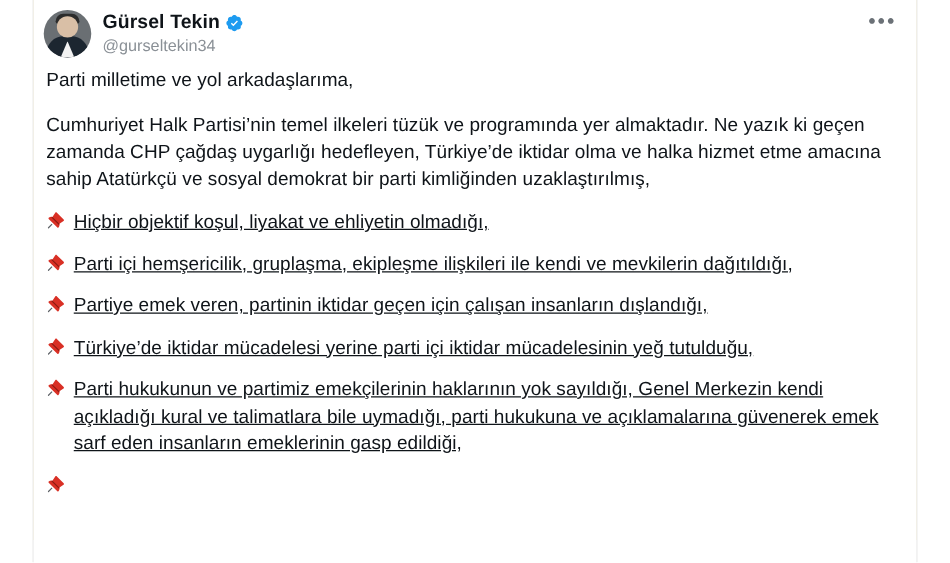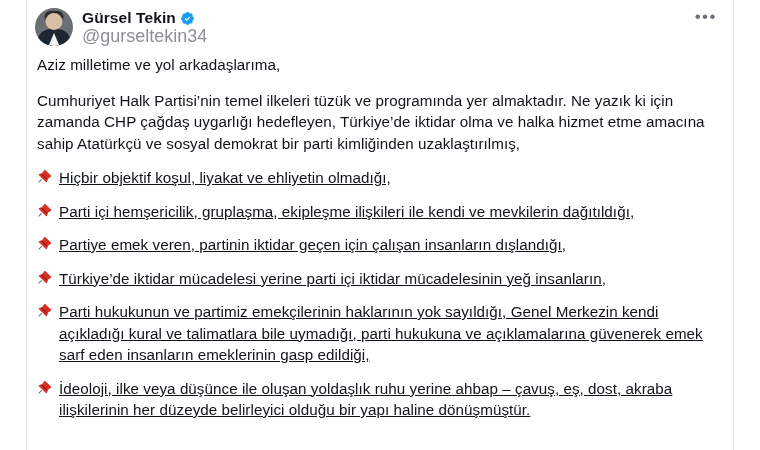--- a/index.html
+++ b/index.html
@@ -117,21 +117,21 @@
     letter-spacing: .1px;
     line-height: 18px;
   }
   .verified {
     width: 15px;
     height: 15px;
     flex: 0 0 15px;
     display: block;
   }
   .handle {
-    font-size: 18px;
+    font-size: 13px;
     color: #8a9096;
     line-height: 17px;
     margin-top: 1px;
   }
   .more-btn {
     margin-left: auto;
     color: #6b7177;
     font-size: 17px;
     letter-spacing: 1.5px;
     line-height: 14px;
@@ -195,23 +195,23 @@
           </svg>
         </div>
         <span class="handle">@gurseltekin34</span>
       </div>
 
       <div class="more-btn">•••</div>
     </header>
 
     <section class="tweet-body">
 
-      <p class="para lead">Aziz milletime ve yol arkadaşlarıma,</p>
-
-      <p class="para">Cumhuriyet Halk Partisi’nin temel ilkeleri tüzük ve programında yer almaktadır.  Ne yazık ki için zamanda CHP çağdaş uygarlığı hedefleyen, Türkiye’de iktidar olma ve halka hizmet etme amacına sahip Atatürkçü ve sosyal demokrat bir parti kimliğinden uzaklaştırılmış,</p>
+      <p class="para lead">Parti milletime ve yol arkadaşlarıma,</p>
+
+      <p class="para">Cumhuriyet Halk Partisi’nin temel ilkeleri tüzük ve programında yer almaktadır.  Ne yazık ki geçen zamanda CHP çağdaş uygarlığı hedefleyen, Türkiye’de iktidar olma ve halka hizmet etme amacına sahip Atatürkçü ve sosyal demokrat bir parti kimliğinden uzaklaştırılmış,</p>
 
       <p class="bullet">
         <svg class="pin" viewBox="0 0 24 24">
           <path fill="#d93025" d="M13.6 1.8c-.6-.6-1.6-.5-2.1.2L7.9 7.2c-1.7-.4-3.5 0-4.8 1.2-.4.4-.4 1 0 1.4l11.1 11.1c.4.4 1 .4 1.4 0 1.2-1.3 1.7-3.1 1.3-4.8l5.2-3.6c.7-.5.8-1.5.2-2.1L13.6 1.8z"></path>
           <path fill="#8b1a12" d="M7.9 7.2l8.9 8.9c-.1.6-.3 1.1-.6 1.6L6.3 7.8c.5-.3 1-.5 1.6-.6z"></path>
           <path fill="#5f6368" d="M2.3 21.7c-.3-.3-.3-.8 0-1.1l4.6-4.6 1.1 1.1-4.6 4.6c-.3.3-.8.3-1.1 0z"></path>
         </svg>
         <span>Hiçbir objektif koşul, liyakat ve ehliyetin olmadığı,</span>
       </p>
 
@@ -232,36 +232,35 @@
         </svg>
         <span>Partiye emek veren, partinin iktidar geçen için çalışan insanların dışlandığı,</span>
       </p>
 
       <p class="bullet">
         <svg class="pin" viewBox="0 0 24 24">
           <path fill="#d93025" d="M13.6 1.8c-.6-.6-1.6-.5-2.1.2L7.9 7.2c-1.7-.4-3.5 0-4.8 1.2-.4.4-.4 1 0 1.4l11.1 11.1c.4.4 1 .4 1.4 0 1.2-1.3 1.7-3.1 1.3-4.8l5.2-3.6c.7-.5.8-1.5.2-2.1L13.6 1.8z"></path>
           <path fill="#8b1a12" d="M7.9 7.2l8.9 8.9c-.1.6-.3 1.1-.6 1.6L6.3 7.8c.5-.3 1-.5 1.6-.6z"></path>
           <path fill="#5f6368" d="M2.3 21.7c-.3-.3-.3-.8 0-1.1l4.6-4.6 1.1 1.1-4.6 4.6c-.3.3-.8.3-1.1 0z"></path>
         </svg>
-        <span>Türkiye’de iktidar mücadelesi yerine parti içi iktidar mücadelesinin yeğ insanların,</span>
+        <span>Türkiye’de iktidar mücadelesi yerine parti içi iktidar mücadelesinin yeğ tutulduğu,</span>
       </p>
 
       <p class="bullet">
         <svg class="pin" viewBox="0 0 24 24">
           <path fill="#d93025" d="M13.6 1.8c-.6-.6-1.6-.5-2.1.2L7.9 7.2c-1.7-.4-3.5 0-4.8 1.2-.4.4-.4 1 0 1.4l11.1 11.1c.4.4 1 .4 1.4 0 1.2-1.3 1.7-3.1 1.3-4.8l5.2-3.6c.7-.5.8-1.5.2-2.1L13.6 1.8z"></path>
           <path fill="#8b1a12" d="M7.9 7.2l8.9 8.9c-.1.6-.3 1.1-.6 1.6L6.3 7.8c.5-.3 1-.5 1.6-.6z"></path>
           <path fill="#5f6368" d="M2.3 21.7c-.3-.3-.3-.8 0-1.1l4.6-4.6 1.1 1.1-4.6 4.6c-.3.3-.8.3-1.1 0z"></path>
         </svg>
         <span>Parti hukukunun ve partimiz emekçilerinin haklarının yok sayıldığı, Genel Merkezin kendi açıkladığı kural ve talimatlara bile uymadığı, parti hukukuna ve açıklamalarına güvenerek emek sarf eden insanların emeklerinin gasp edildiği,</span>
       </p>
 
       <p class="bullet tight">
         <svg class="pin" viewBox="0 0 24 24">
           <path fill="#d93025" d="M13.6 1.8c-.6-.6-1.6-.5-2.1.2L7.9 7.2c-1.7-.4-3.5 0-4.8 1.2-.4.4-.4 1 0 1.4l11.1 11.1c.4.4 1 .4 1.4 0 1.2-1.3 1.7-3.1 1.3-4.8l5.2-3.6c.7-.5.8-1.5.2-2.1L13.6 1.8z"></path>
           <path fill="#8b1a12" d="M7.9 7.2l8.9 8.9c-.1.6-.3 1.1-.6 1.6L6.3 7.8c.5-.3 1-.5 1.6-.6z"></path>
           <path fill="#5f6368" d="M2.3 21.7c-.3-.3-.3-.8 0-1.1l4.6-4.6 1.1 1.1-4.6 4.6c-.3.3-.8.3-1.1 0z"></path>
         </svg>
-        <span>İdeoloji, ilke veya düşünce ile oluşan yoldaşlık ruhu yerine ahbap – çavuş, eş, dost, akraba ilişkilerinin her düzeyde belirleyici olduğu bir yapı haline dönüşmüştür.</span>
       </p>
 
     </section>
   </article>
 </div>
 
 </body></html>

